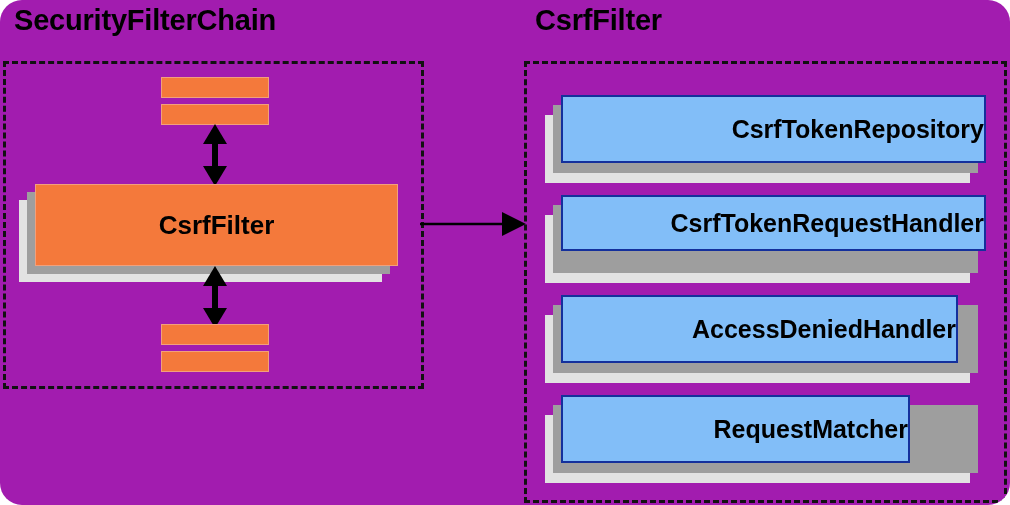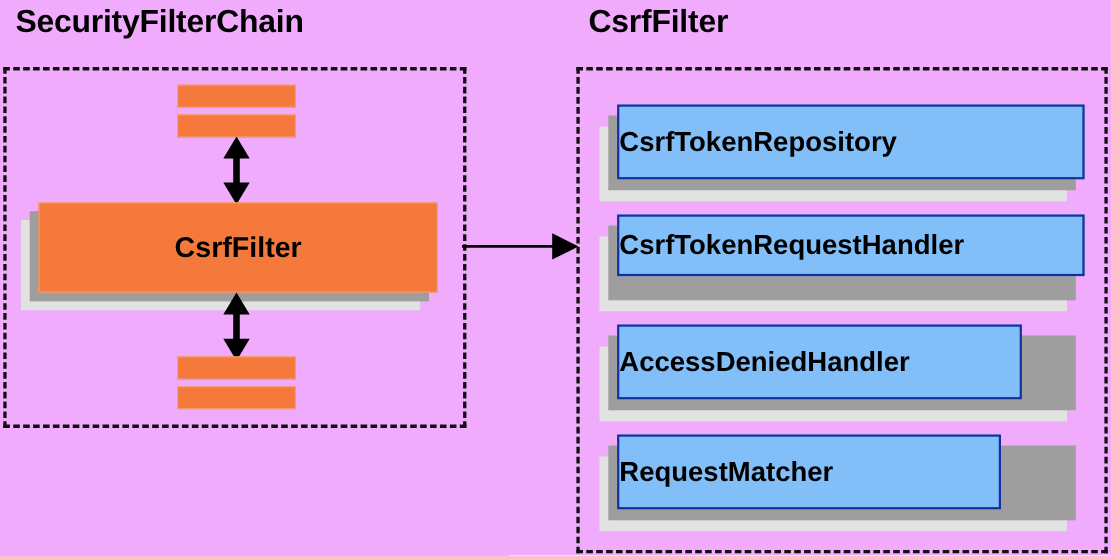--- a/index.html
+++ b/index.html
@@ -7,22 +7,23 @@
     padding: 0;
     background: #ffffff;
   }
   body {
     font-family: "Liberation Sans", sans-serif;
   }
   #canvas {
     position: relative;
     width: 1010px;
     height: 505px;
-    background: #f0abfc;
+    background: #a21caf;
     overflow: hidden;
+    border-radius: 22px;
   }
 
   
   .panel-title {
     position: absolute;
     font-size: 29px;
     font-weight: bold;
     color: #000000;
     letter-spacing: -0.2px;
     white-space: nowrap;
@@ -70,21 +71,21 @@
   }
 
   
   .blue-box {
     position: absolute;
     background: #82bef8;
     border: 2px solid #14309c;
     box-sizing: border-box;
     display: flex;
     align-items: center;
-    justify-content: flex-start;
+    justify-content: flex-end;
     color: #000000;
     font-size: 25px;
     font-weight: bold;
     white-space: nowrap;
   }
 
   
   .arrow-svg {
     position: absolute;
     overflow: visible;
@@ -139,21 +140,21 @@
   </div>
 
   <div class="shadow-light" style="left:545px; top:215px; width:425px; height:68px;"></div>
   <div class="shadow-dark" style="left:553px; top:205px; width:425px; height:68px;"></div>
   <div class="blue-box" style="left:561px; top:195px; width:425px; height:56px;">
     <span>CsrfTokenRequestHandler</span>
   </div>
 
   <div class="shadow-light" style="left:545px; top:315px; width:425px; height:68px;"></div>
   <div class="shadow-dark" style="left:553px; top:305px; width:425px; height:68px;"></div>
-  <div class="blue-box" style="left:561px; top:295px; width:368px; height:68px;">
+  <div class="blue-box" style="left:561px; top:295px; width:397px; height:68px;">
     <span>AccessDeniedHandler</span>
   </div>
 
   <div class="shadow-light" style="left:545px; top:415px; width:425px; height:68px;"></div>
   <div class="shadow-dark" style="left:553px; top:405px; width:425px; height:68px;"></div>
   <div class="blue-box" style="left:561px; top:395px; width:349px; height:68px;">
     <span>RequestMatcher</span>
   </div>
 
 </div>

